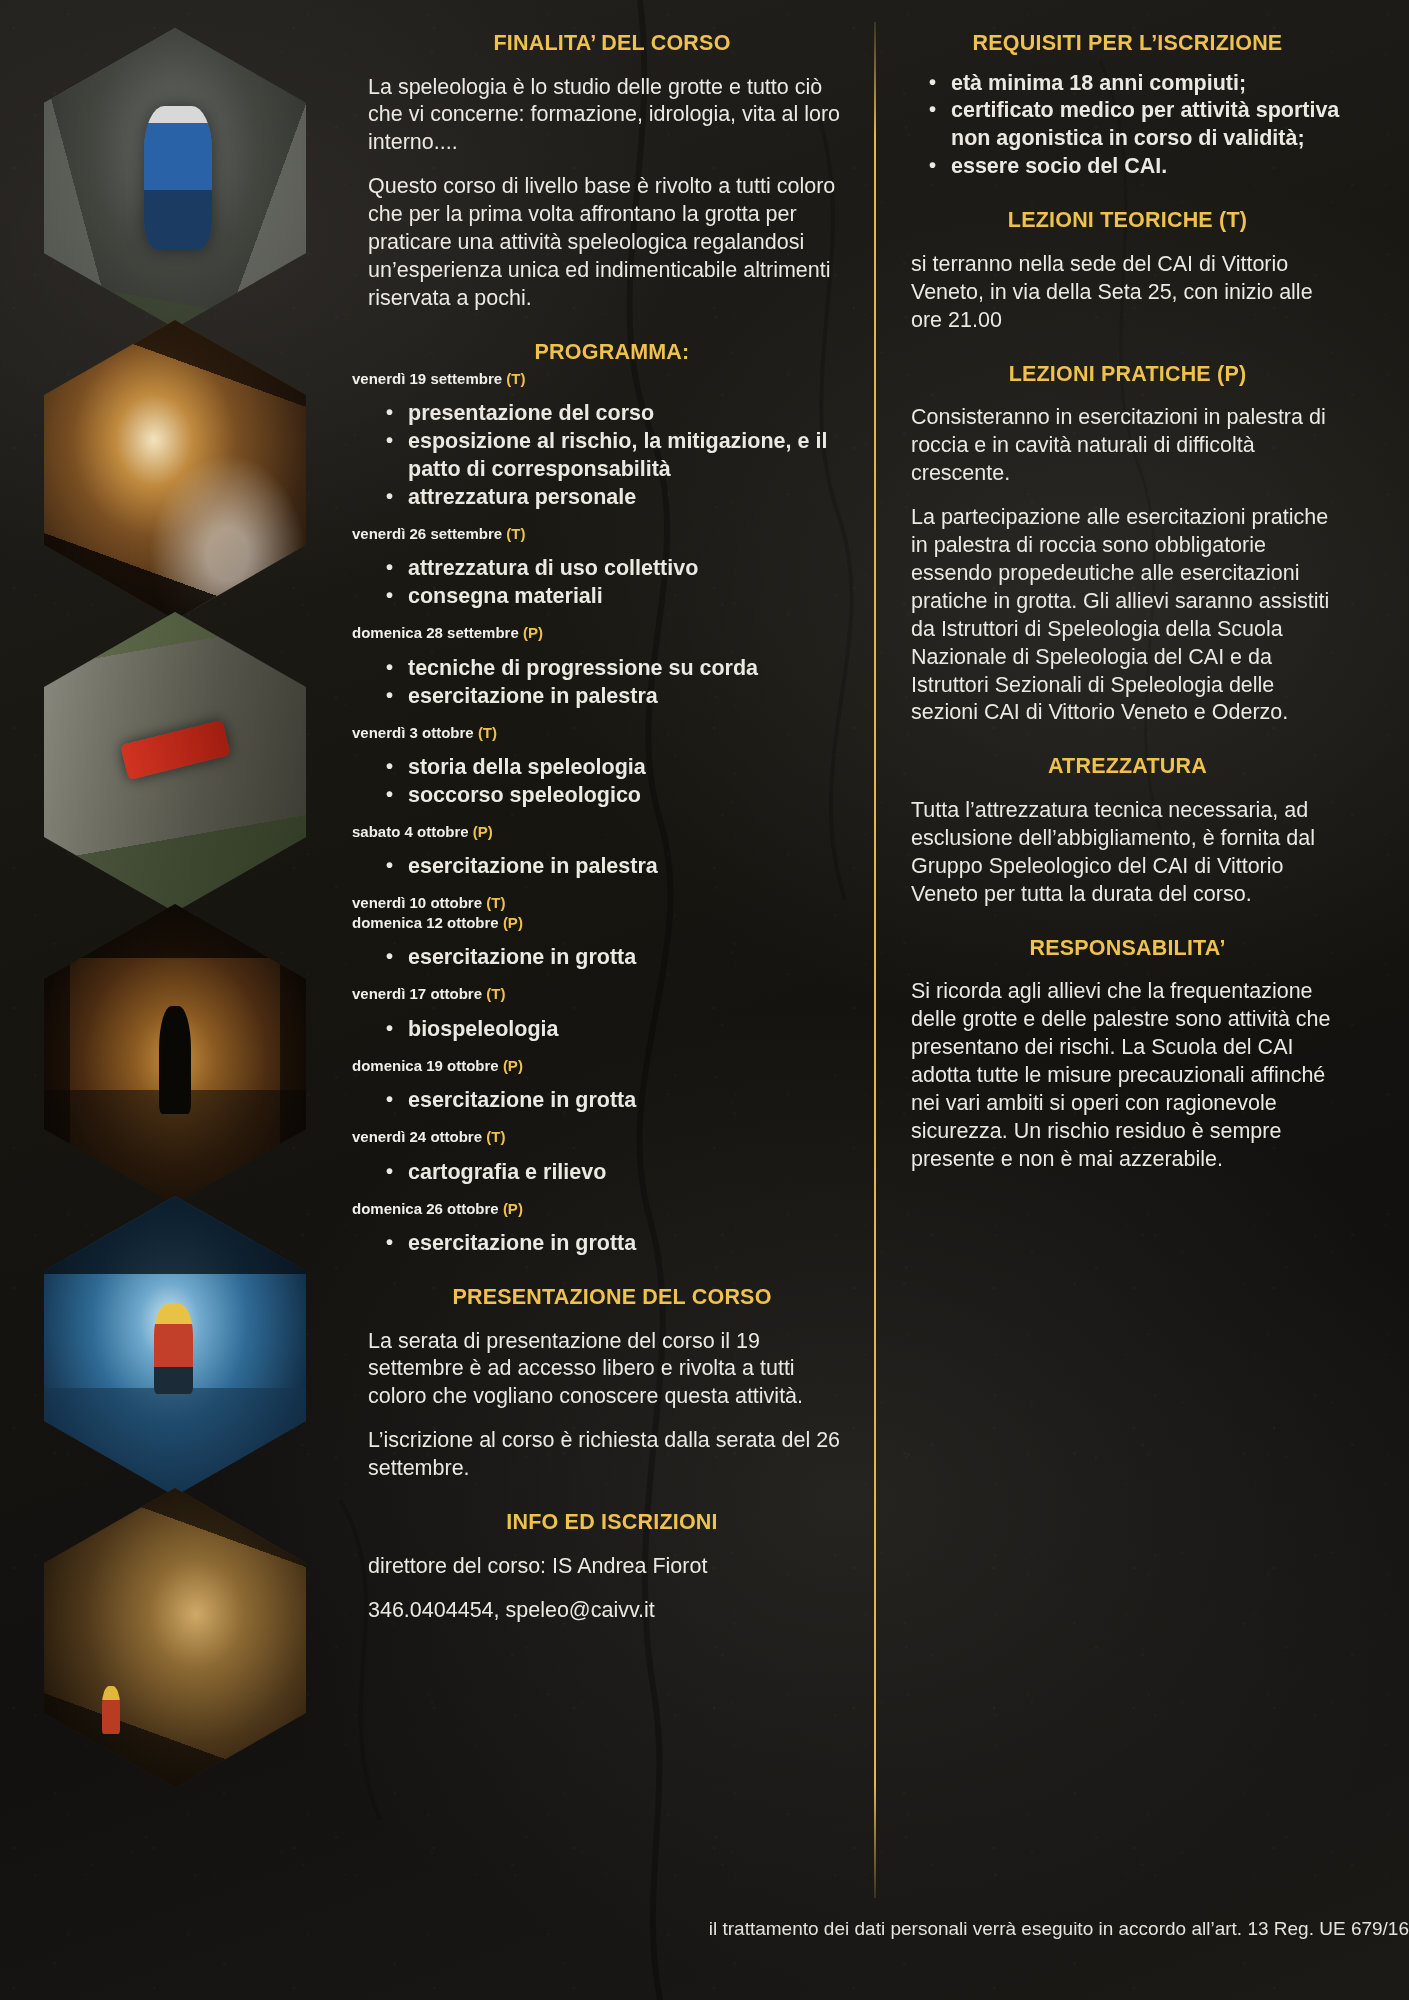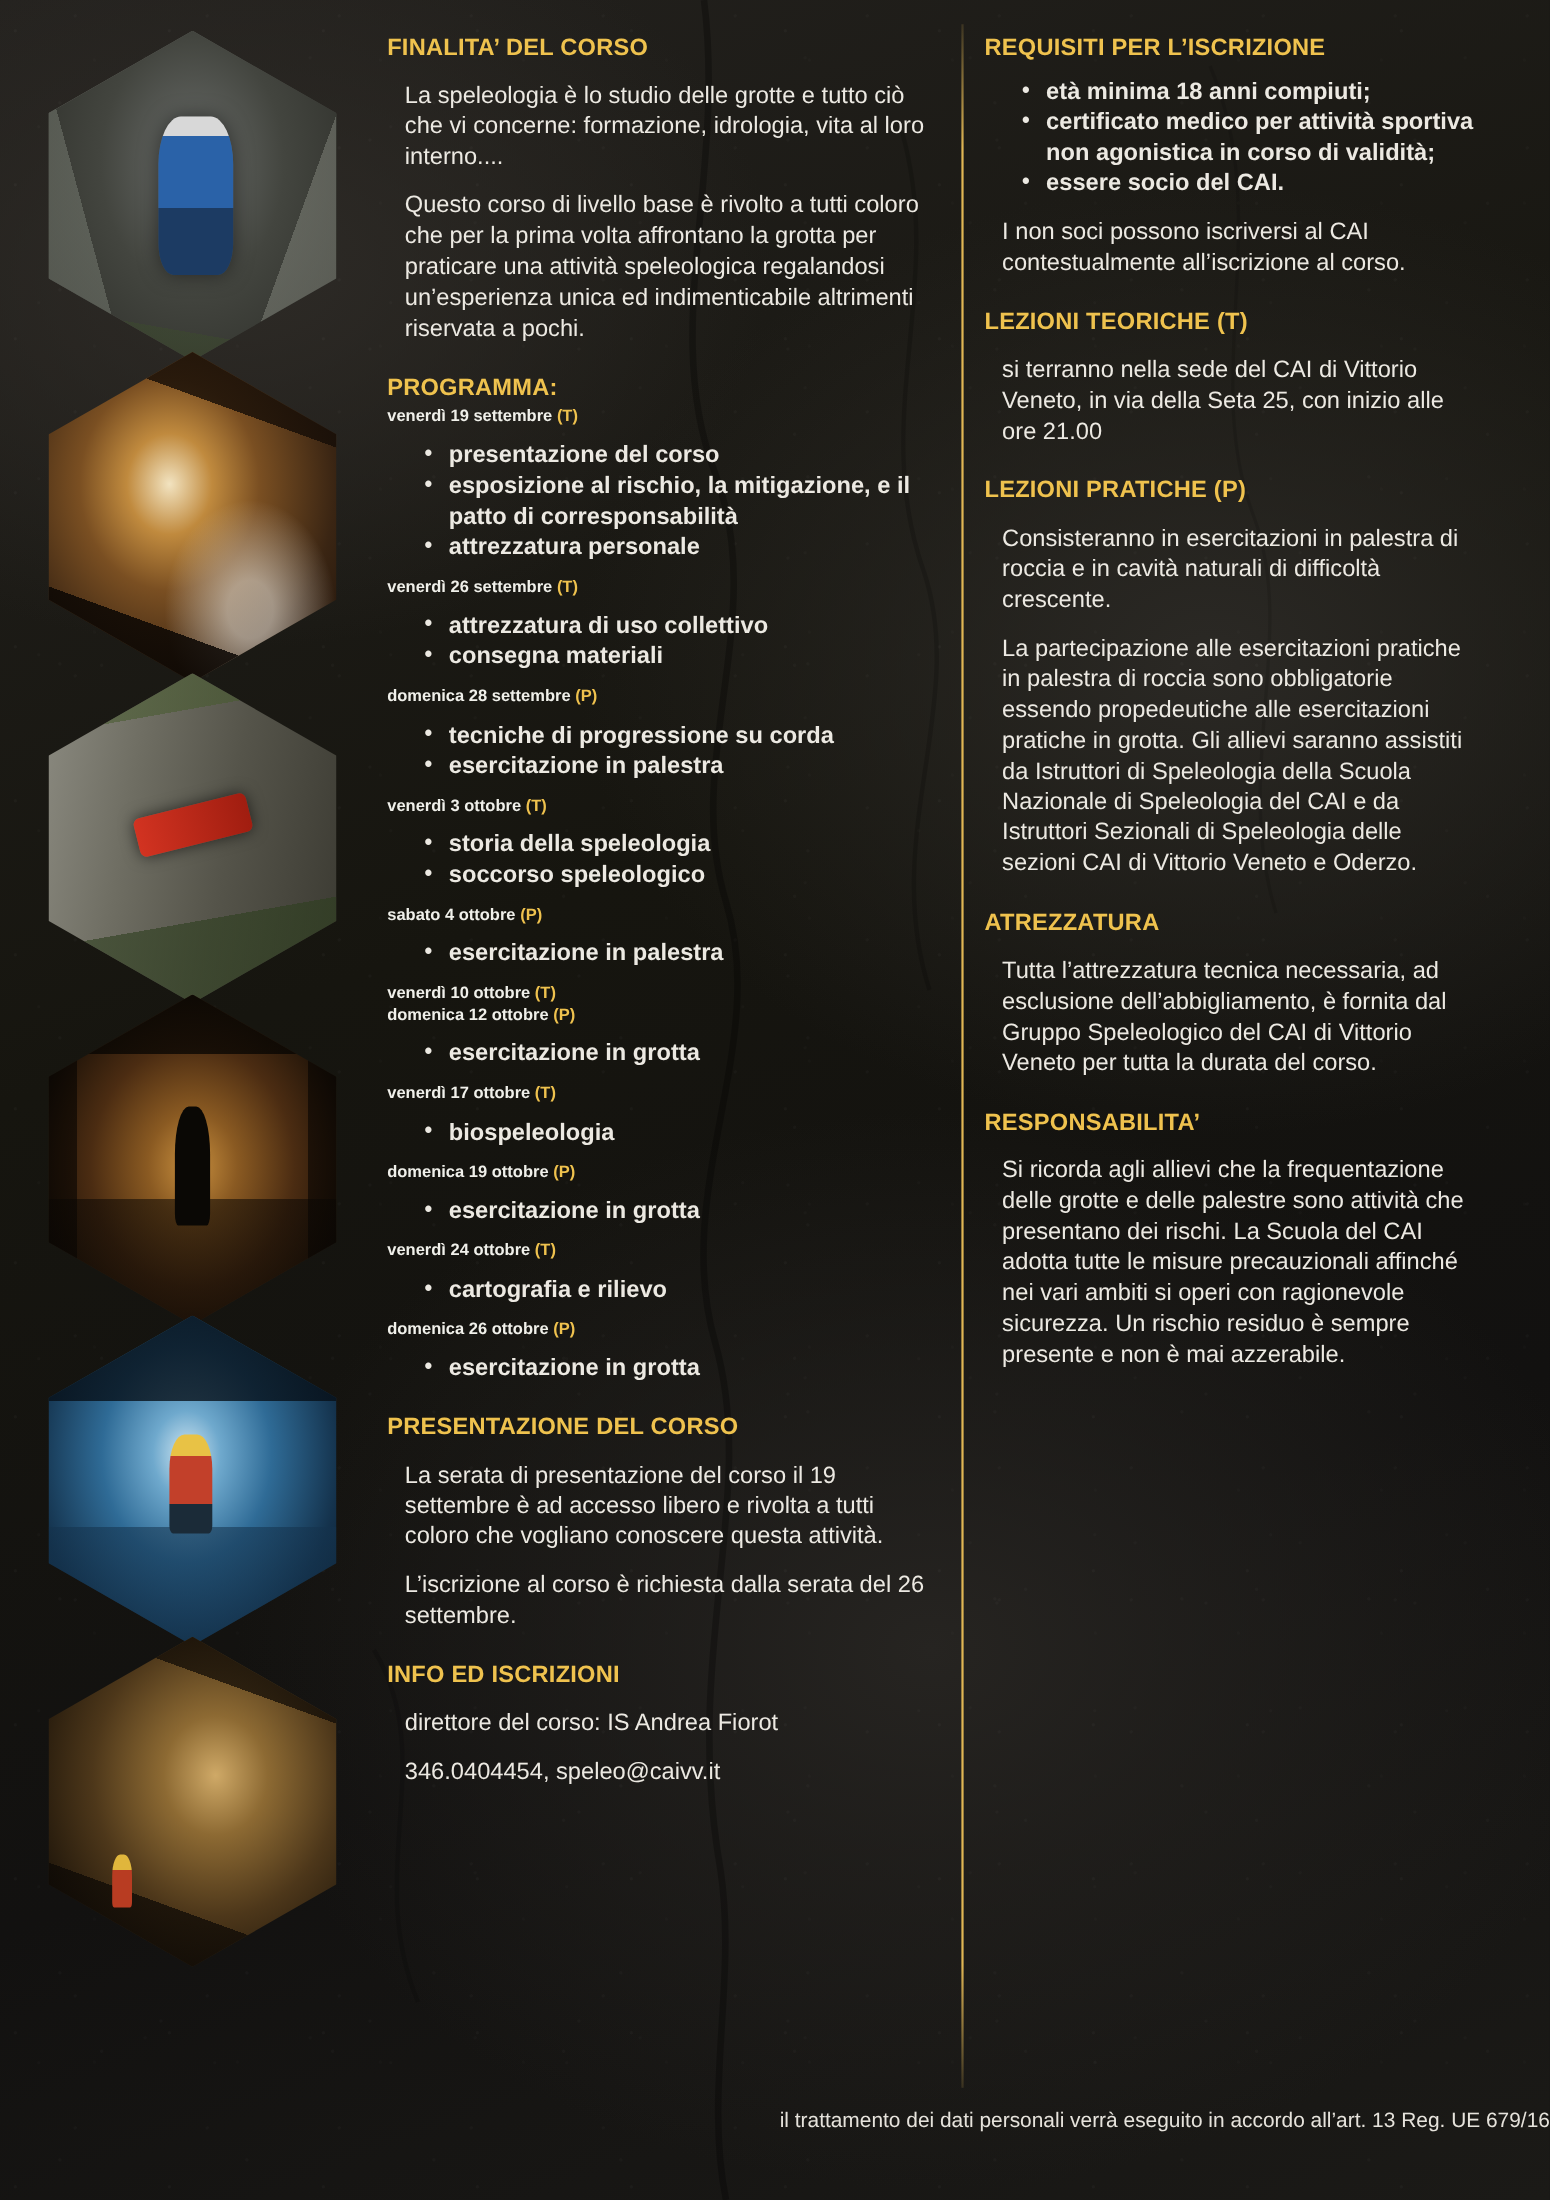--- a/index.html
+++ b/index.html
@@ -185,20 +185,21 @@
     background: linear-gradient(180deg, rgba(224,182,84,.15) 0%, #e0b654 6%, #e0b654 94%, rgba(224,182,84,.15) 100%);
   }
 
   h2 {
     font-size: 21.5px;
     line-height: 1.28;
     letter-spacing: .2px;
     color: #efc24e;
     font-weight: bold;
     margin: 0 0 2px 0;
+    text-align: center;
   }
   .block { margin-bottom: 26px; }
   p, .line {
     font-size: 21.5px;
     line-height: 1.30;
     margin: 16px;
     color: #ece9e2;
   }
   ul {
     list-style: none;
@@ -362,21 +363,20 @@
 
   <div class="col col-right">
 
     <div class="block">
       <h2>REQUISITI PER L’ISCRIZIONE</h2>
       <ul>
         <li>età minima 18 anni compiuti;</li>
         <li>certificato medico per attività sportiva non agonistica in corso di validità;</li>
         <li>essere socio del CAI.</li>
       </ul>
-      <p>I non soci possono iscriversi al CAI contestualmente all’iscrizione al corso.</p>
     </div>
 
     <div class="block">
       <h2><span>LEZIONI TEORICHE</span> <span>(T)</span></h2>
       <p>si terranno nella sede del CAI di Vittorio Veneto, in via della Seta 25, con inizio alle ore 21.00</p>
     </div>
 
     <div class="block">
       <h2><span>LEZIONI PRATICHE</span> <span>(P)</span></h2>
       <p>Consisteranno in esercitazioni in palestra di roccia e in cavità naturali di difficoltà crescente.</p>

